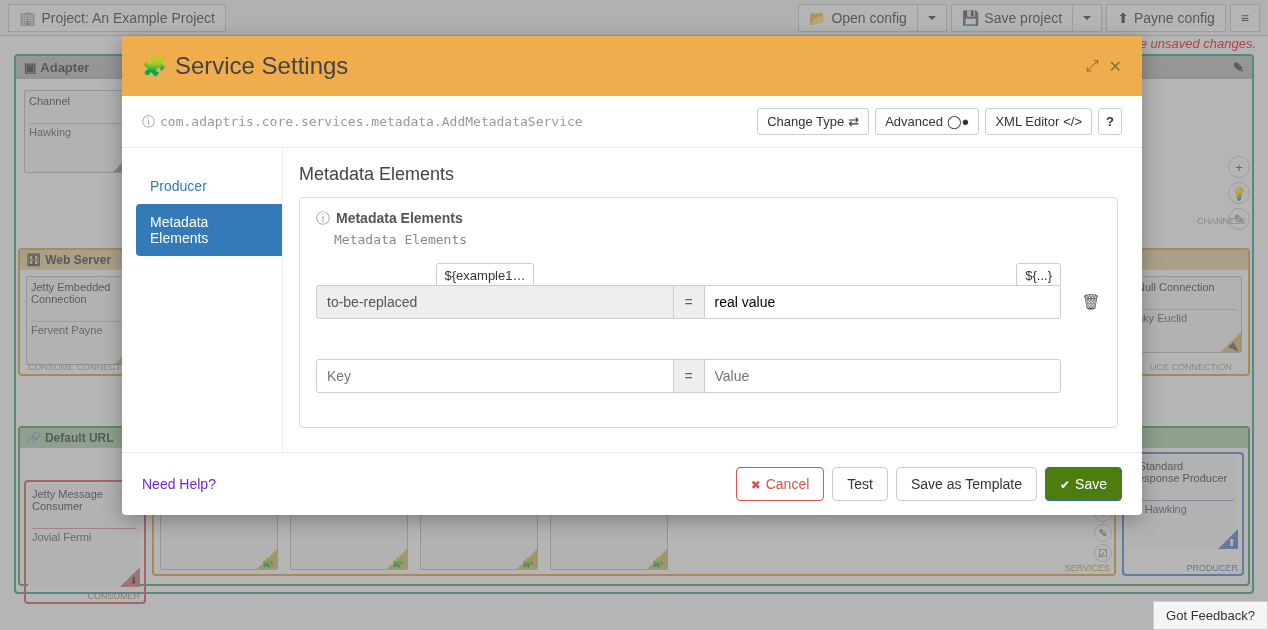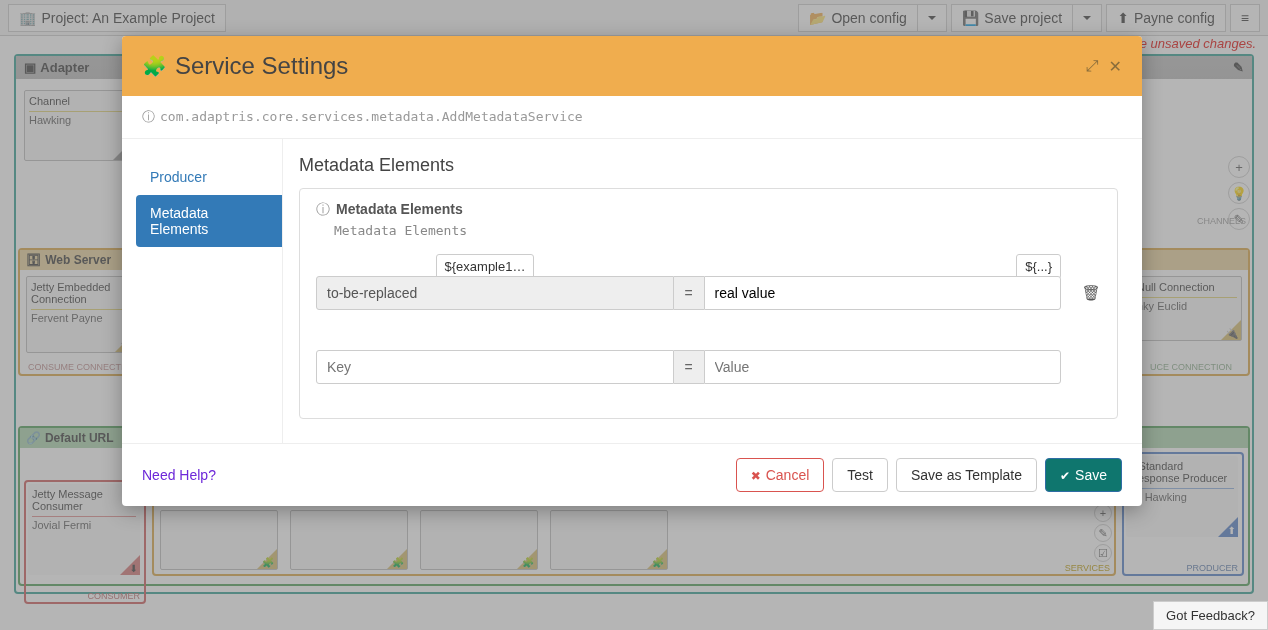--- a/index.html
+++ b/index.html
@@ -17,21 +17,21 @@
 .toolbar-group { display: flex; margin-left: 4px; }
 .dropdown-caret { width: 0; height: 0; border-left: 4px solid transparent; border-right: 4px solid transparent; border-top: 4px solid #333; display: inline-block; }
 .unsaved { position: absolute; top: 36px; right: 12px; color: #a94442; font-style: italic; font-size: 13px; z-index: 2;}
 .unsaved::before { content: "⚠"; margin-right: 4px; font-style: normal; }
 
 
 .bg-panels { position: absolute; top: 54px; left: 14px; right: 14px; bottom: 30px; }
 .panel-adapter { position: absolute; top: 0; left: 0; width: 100%; border: 2px solid #2a9b8f; border-radius: 4px; height: 540px;}
 .panel-header { background: linear-gradient(#bcbcbc,#b7b7b7); padding: 4px 8px; font-weight: bold; font-size: 13px; display: flex; align-items: center; gap: 4px; }
 .card { position: absolute; background: #f9f9f9; border: 1px solid #bbb; width: 110px; padding: 4px; font-size: 11px; border-radius: 2px; }
-.card-header { font-size: 11px; padding-bottom: 4px; border-bottom: 1px solid #e0d070; }
+.card-header { font-size: 11px; padding-bottom: 16px; border-bottom: 1px solid #e0d070; }
 .card-body { font-size: 11px; color: #555; padding-top: 2px; }
 .card-corner { position: absolute; bottom: 0; right: 0; width: 0; height: 0; border-left: 20px solid transparent; border-bottom: 20px solid #9a9a9a;}
 .card-corner.red { border-bottom-color: #d37070; }
 .card-corner.yel { border-bottom-color: #d6bb68; }
 .card-corner.blue { border-bottom-color: #4d7bc5; }
 .card-icon-in-corner { position:absolute; right:2px; bottom:1px; font-size:10px; color:#333;}
 .section-label-small { position:absolute; font-size:9px; color:#999; }
 
 .side-icons { position: absolute; right: 2px; top: 100px; display: flex; flex-direction: column; gap: 4px; }
 .side-icons span { width: 22px; height: 22px; border: 1px solid #ccc; border-radius: 50%; background: #fff; display: flex; align-items: center; justify-content: center; font-size: 13px; color: #555; }
@@ -81,21 +81,21 @@
 .header-tags .lcol { width: 332px; text-align: center;}
 .header-tags .ecol { width: 30px;}
 .header-tags .rcol { flex: 1; text-align: right;}
 
 .modal-footer { border-top: 1px solid #eee; padding: 14px 20px; display: flex; align-items: center;}
 .help-link { color: #6d28d9; cursor: pointer; flex: 1;}
 .btn { padding: 8px 14px; border-radius: 4px; font-size: 14px; cursor: pointer; border: 1px solid transparent; margin-left: 8px;}
 .btn-default { background: #fff; border-color: #ccc; color: #333;}
 .btn-danger-o { background: #fff; border-color: #d9534f; color: #d9534f;}
 .btn-danger-o::before { content: "✖"; margin-right: 5px; font-size: 12px;}
-.btn-primary { background: #0f766e; border-color: #2e6da4; color: #fff;}
+.btn-primary { background: #4d7c0f; border-color: #2e6da4; color: #fff;}
 .btn-primary::before { content: "✔"; margin-right: 5px; font-size: 12px;}
 
 
 .sub-panel { position:absolute; border:2px solid; border-radius:4px; }
 .sub-panel .sp-header { padding:3px 6px; font-size:12px; font-weight:bold; display:flex; align-items:center; gap:4px;}
 .sub-panel.orange { border-color:#d9a23d;}
 .sub-panel.orange .sp-header{ background:#e8d199;}
 .sub-panel.green2 { border-color:#4a9b52;}
 .sub-panel.green2 .sp-header{ background:#a9d3ac;}
 .sub-panel.red { border-color:#c55;margin-top:28px;}
@@ -257,20 +257,37 @@
     <span class="puzzle-icon">🧩</span>
     <h2>Service Settings</h2>
     <div class="modal-header-icons">
       <span>⤢</span>
       <span>✕</span>
     </div>
   </div>
 
   <div class="modal-subheader">
     <div class="class-name">com.adaptris.core.services.metadata.AddMetadataService</div>
+    <div class="subheader-btns">
+      <button class="btn-outline">
+          <span>Change Type</span> 
+          <span>⇄</span>
+        </button>
+      <button class="btn-outline">
+          <span>Advanced</span> 
+          <span>◯●</span>
+        </button>
+      <button class="btn-outline">
+          <span>XML Editor</span> 
+          <span>&lt;/&gt;</span>
+        </button>
+      <button class="btn-outline sm">
+          <b>?</b>
+        </button>
+    </div>
   </div>
 
   <div class="modal-body">
     <div class="side-tabs">
       <div class="side-tab">Producer</div>
       <div class="side-tab active">Metadata Elements</div>
     </div>
     <div class="content-area">
       <h3>Metadata Elements</h3>
       <div class="meta-panel">

